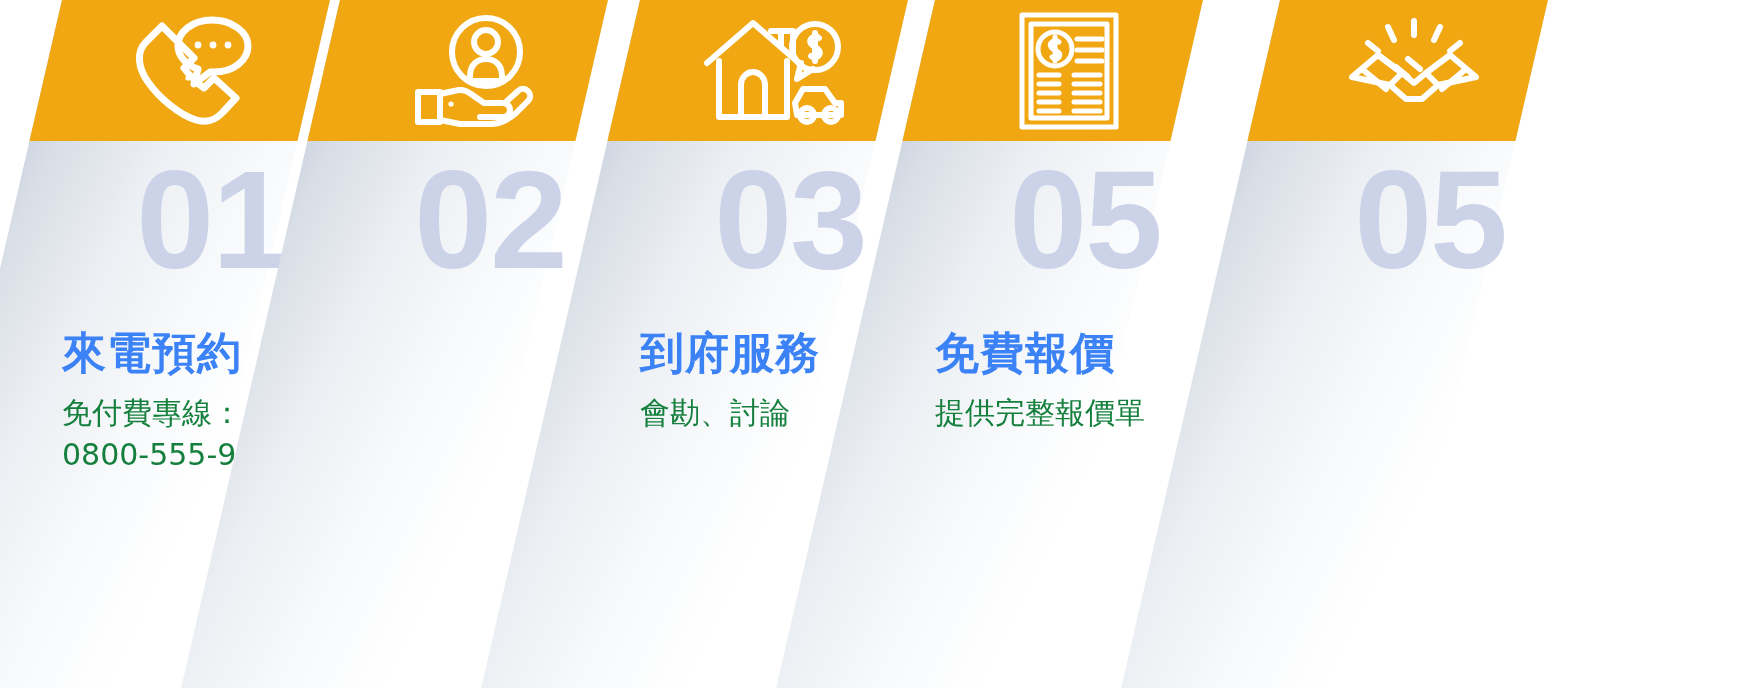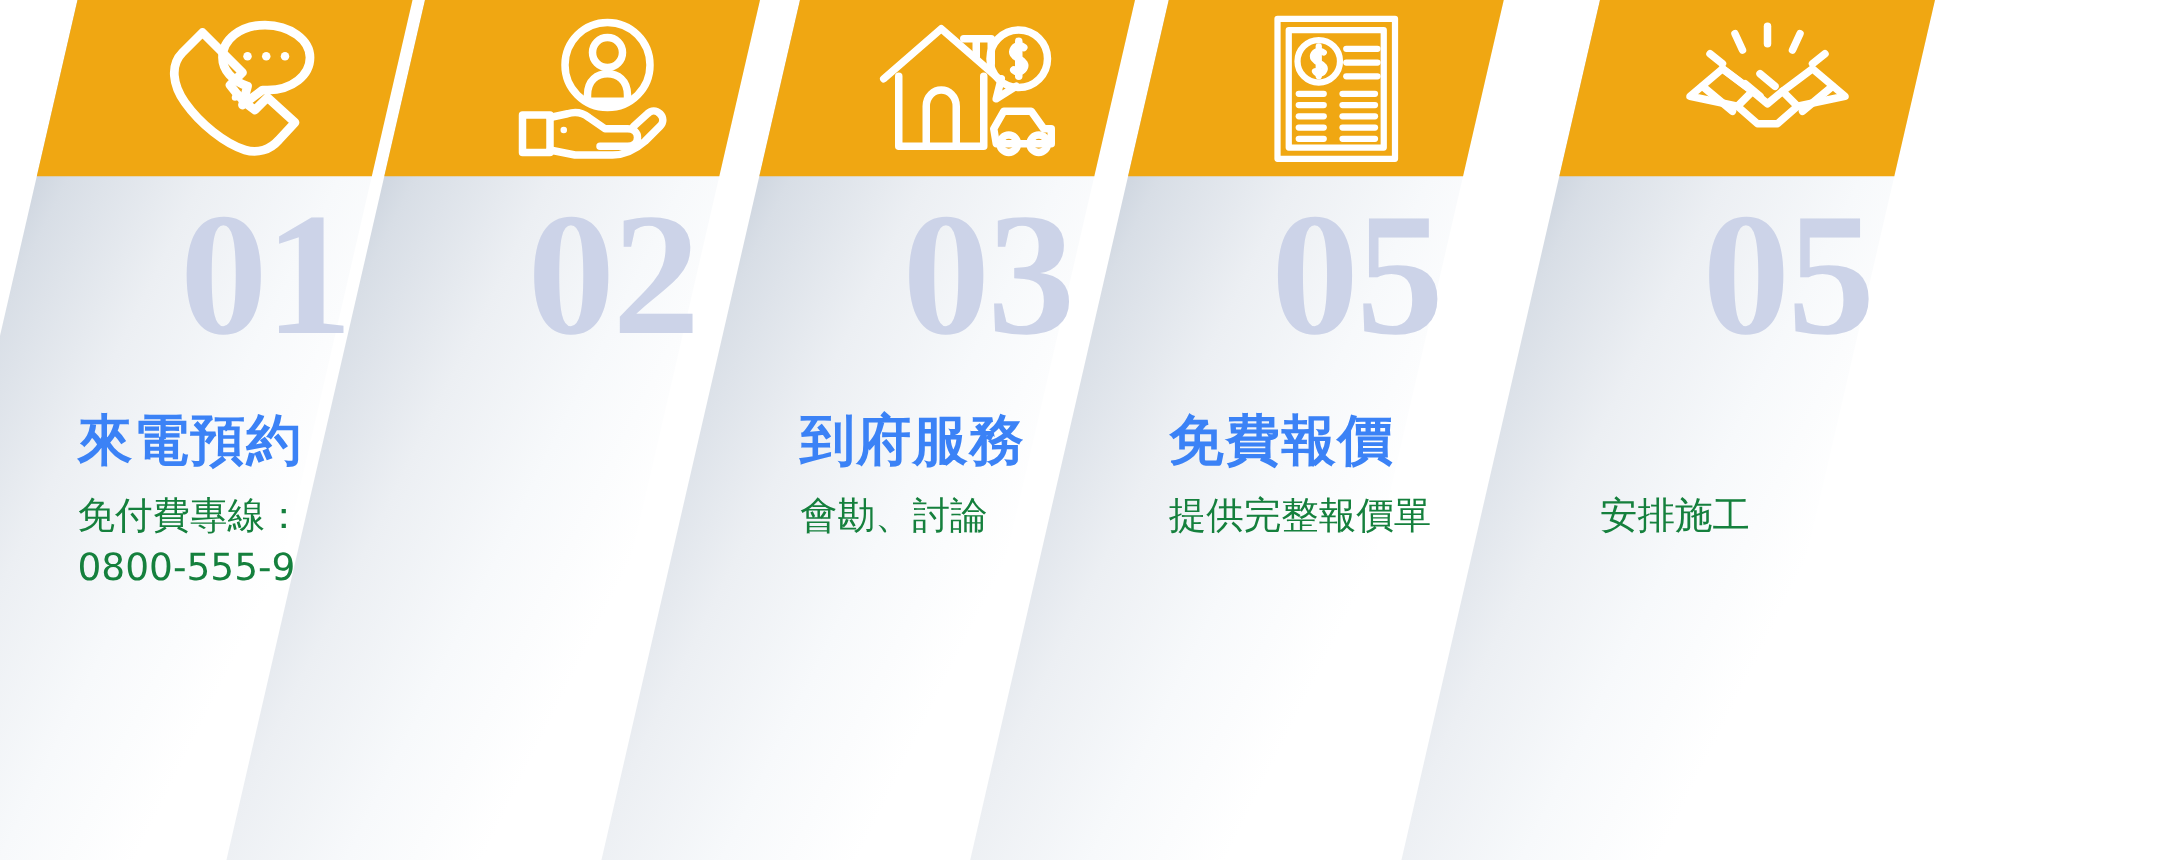--- a/index.html
+++ b/index.html
@@ -58,21 +58,21 @@
     position:absolute;
     left:0;
     top:150px;
     width:300px;
     text-align:center;
     font-size:140px;
     line-height:140px;
     font-weight:bold;
     letter-spacing:-2px;
     color:#ccd3e8;
-    font-family:Liberation Serif, serif;
+    font-family:Liberation Sans, sans-serif;
     user-select:none;
   }
 
   .title{
     position:absolute;
     top:327px;
     left:0;
     width:300px;
     font-size:44px;
     line-height:52px;
@@ -216,16 +216,15 @@
           <path d="M58 58 L70 68 L82 58"></path>
           <path d="M46 70 L62 84 L78 84 L94 70"></path>
           <path d="M52 52 L64 62"></path>
           <path d="M64 44 L76 54"></path>
           <path d="M18 54 L42 74"></path>
           <path d="M122 54 L98 74"></path>
         </g>
       </svg>
     </div>
     <div class="num">05</div>
-    <div class="sub">安排施工</div>
   </div>
 
 </div>
 
 </body></html>

